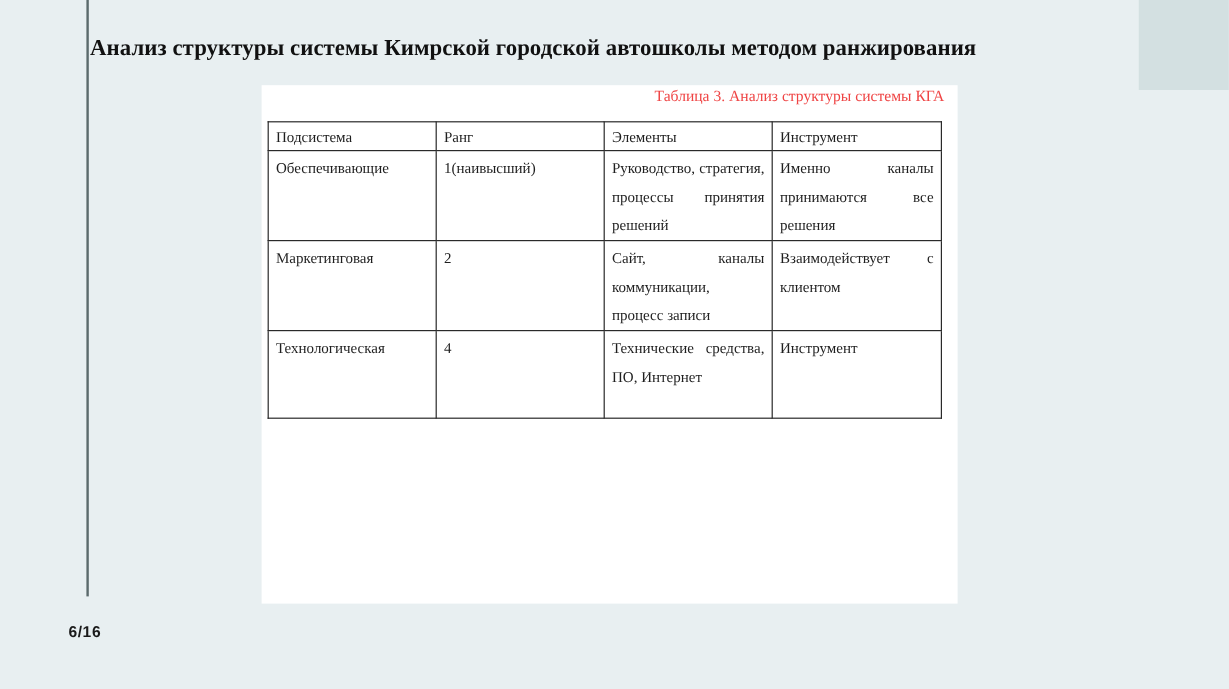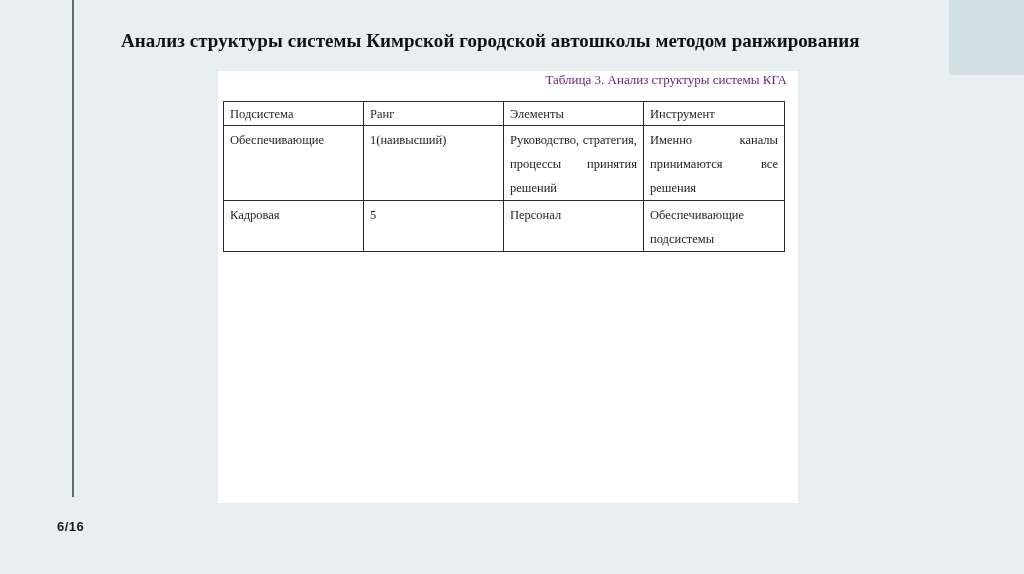--- a/index.html
+++ b/index.html
@@ -14,35 +14,35 @@
     background: #d3e0e1;
   }
   .vline {
     position: absolute; left: 72px; top: 0; width: 2px; height: 497px;
     background: #5b6a6c;
   }
   .title {
     position: absolute; left: 75px; top: 30px;
     font-family: "Liberation Serif", serif;
     font-weight: bold; font-size: 19px; color: #111;
-    white-space: nowrap; letter-spacing: 0.05px; padding-left: 46px;
+    white-space: nowrap; letter-spacing: 0.05px;
   }
   .page-num {
     position: absolute; left: 57px; top: 519px;
     font-family: "Liberation Sans", sans-serif;
     font-weight: bold; font-size: 13px; color: #1a1a1a;
     letter-spacing: 0.5px;
   }
   .doc-image {
     position: absolute; left: 218px; top: 71px; width: 580px; height: 432px;
     background: #ffffff;
   }
   .caption {
     position: absolute; right: 11px; top: 1px;
-    font-size: 13px; color: #701a75; white-space: nowrap;
+    font-size: 13px; color: #ef4444; white-space: nowrap;
   }
   table.tbl {
     position: absolute; left: 5px; top: 30px;
     border-collapse: collapse; table-layout: fixed;
     width: 561px;
     font-family: "Liberation Serif", serif;
     font-size: 12.5px; color: #1f1f1f;
   }
   table.tbl td {
     border: 1.5px solid #2a2a2a;
@@ -85,23 +85,29 @@
       <td>Ранг</td>
       <td>Элементы</td>
       <td>Инструмент</td>
     </tr>
     <tr class="r1">
       <td>Обеспечивающие</td>
       <td>1(наивысший)</td>
       <td class="just">Руководство, стратегия, процессы принятия решений</td>
       <td class="just">Именно каналы принимаются все решения</td>
     </tr>
-    <tr class="r5">
-      <td>Кадровая</td>
-      <td>5</td>
-      <td class="just">Персонал</td>
-      <td class="just">Обеспечивающие подсистемы</td>
+    <tr class="r2">
+      <td>Маркетинговая</td>
+      <td>2</td>
+      <td class="just">Сайт, каналы коммуникации, процесс записи</td>
+      <td class="just">Взаимодействует с клиентом</td>
+    </tr>
+    <tr class="r4">
+      <td>Технологическая</td>
+      <td>4</td>
+      <td class="just">Технические средства, ПО, Интернет</td>
+      <td class="just">Инструмент</td>
     </tr>
   </tbody>
     </table>
 </div>
 
 <div class="page-num">6/16</div>
 
 </body></html>

